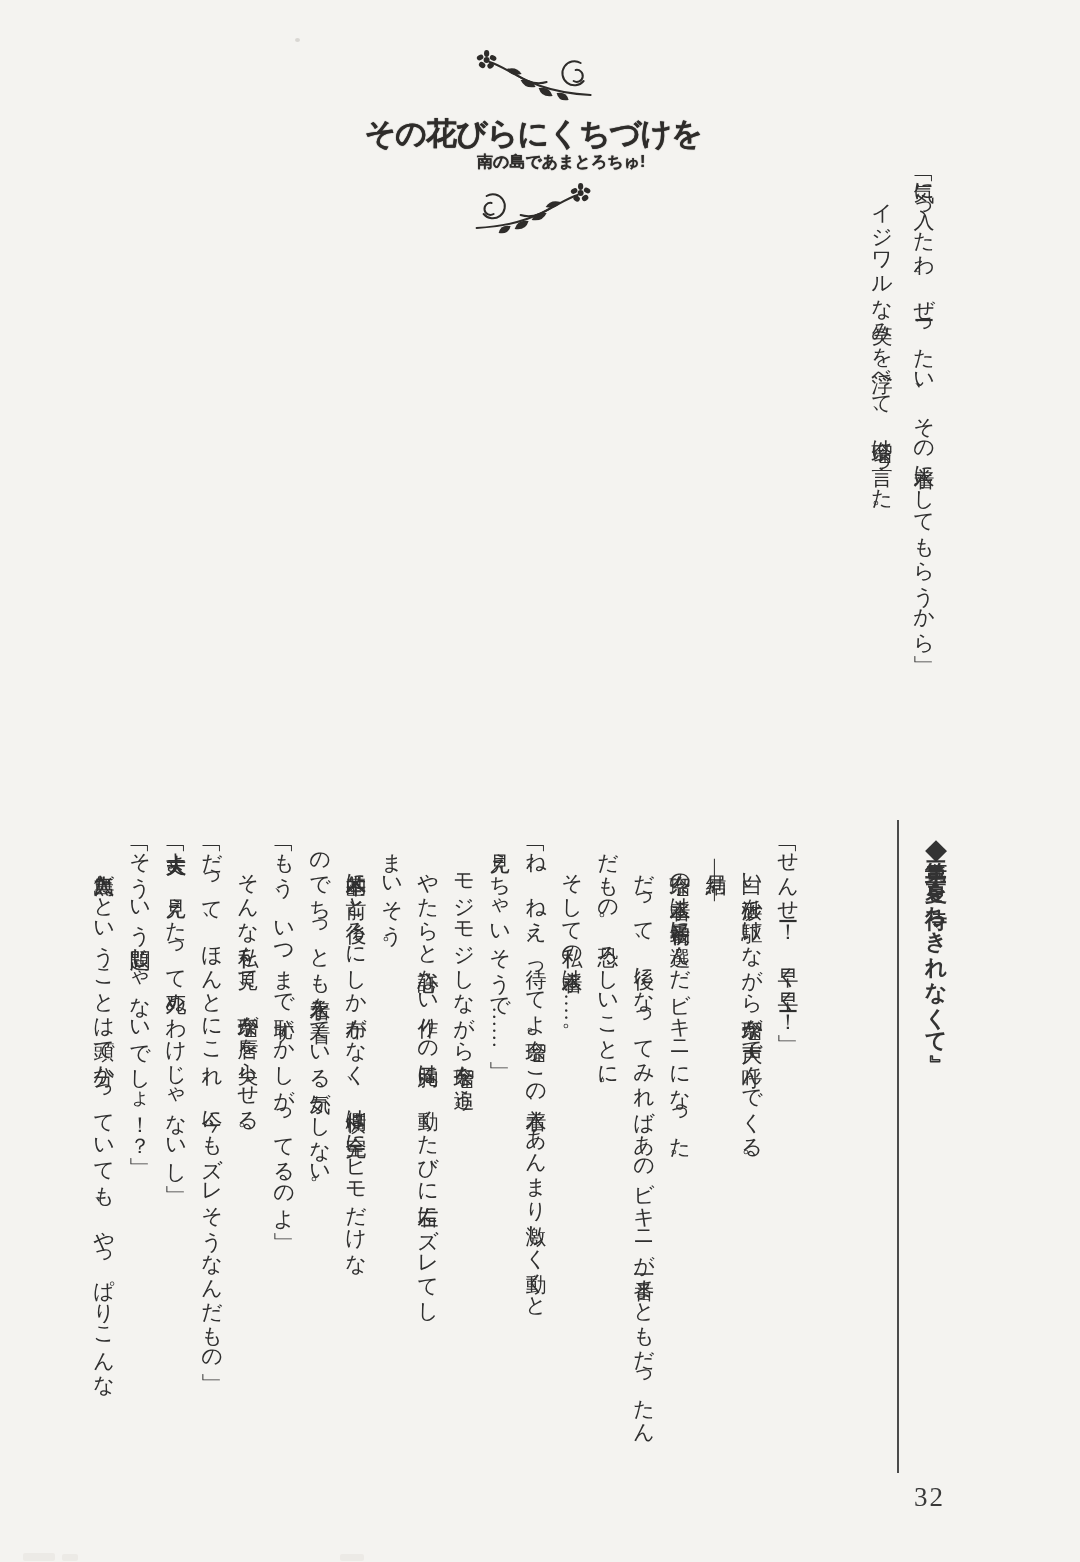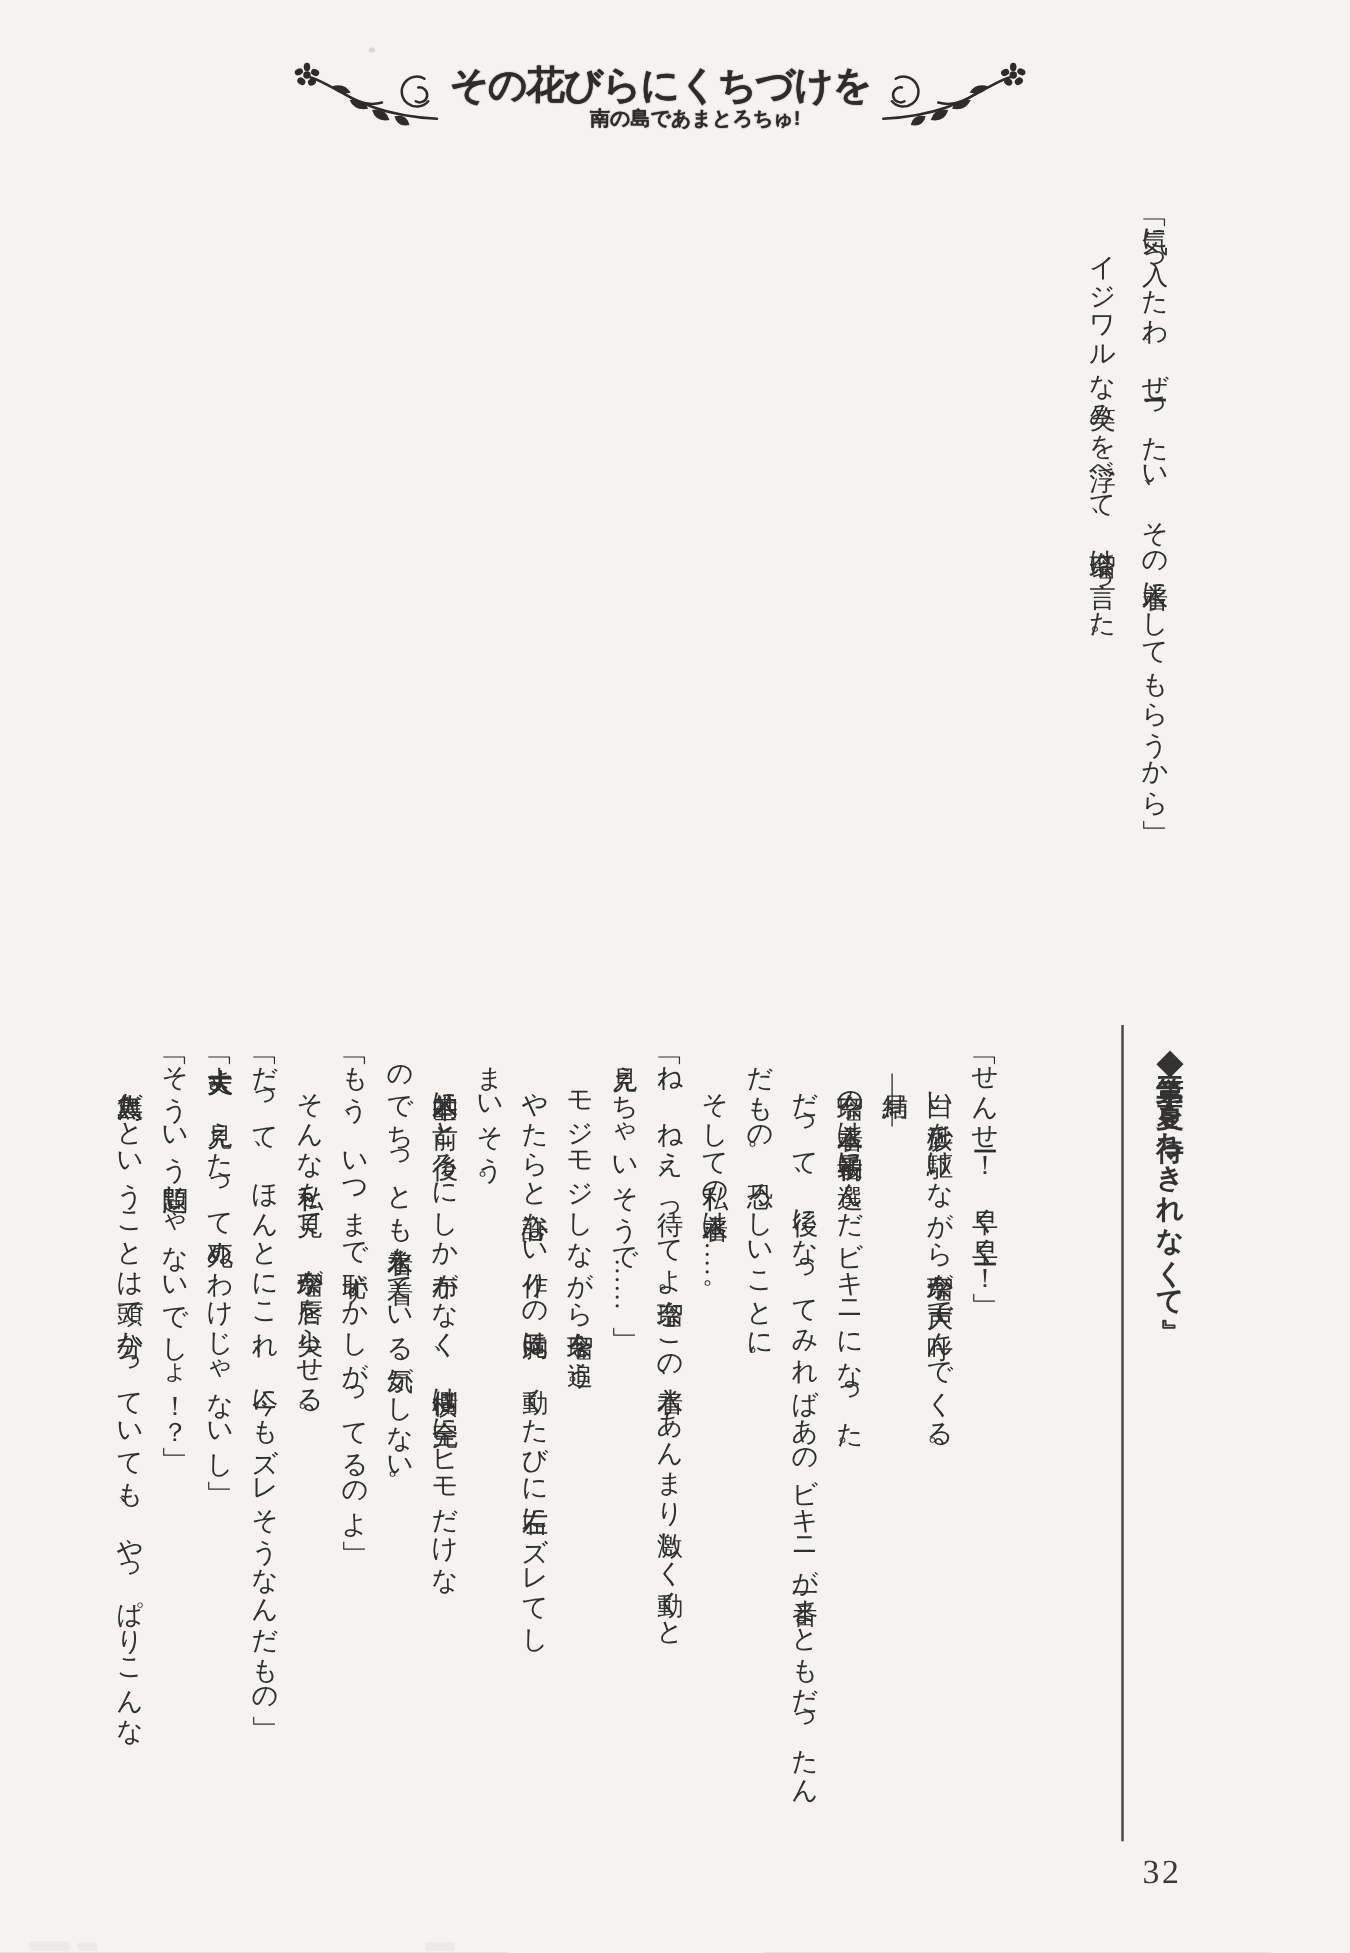--- a/index.html
+++ b/index.html
@@ -16,20 +16,21 @@
   
   .logo {
     position: absolute;
     top: 48px;
     left: 50%;
     transform: translateX(-52%);
     display: flex;
     align-items: center;
     gap: 8px;
     color: #2e2c2a;
+    flex-direction: column;
   }
   .logo-text {
     display: flex;
     flex-direction: column;
     align-items: center;
   }
   .logo-title {
     font-family: "Liberation Sans", sans-serif;
     font-weight: 900;
     font-size: 31px;

